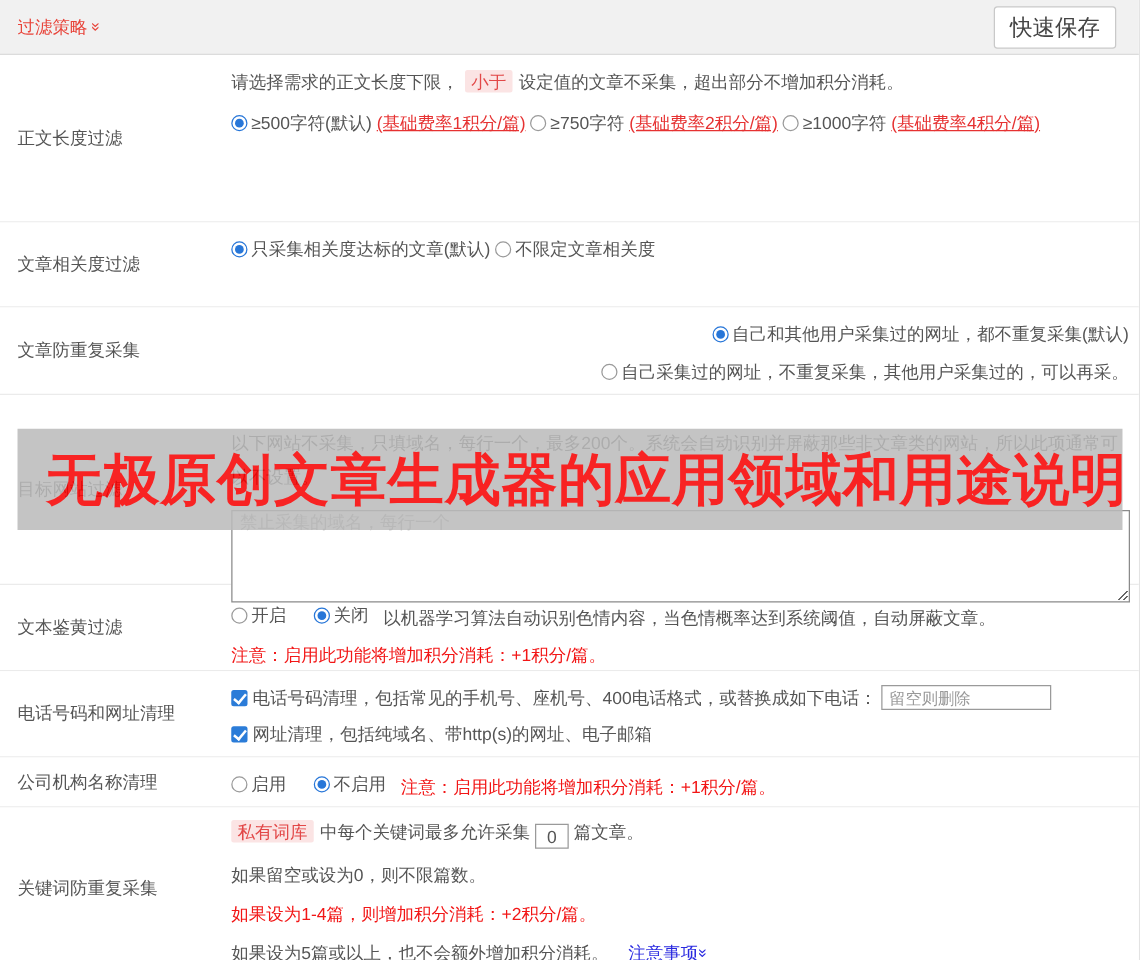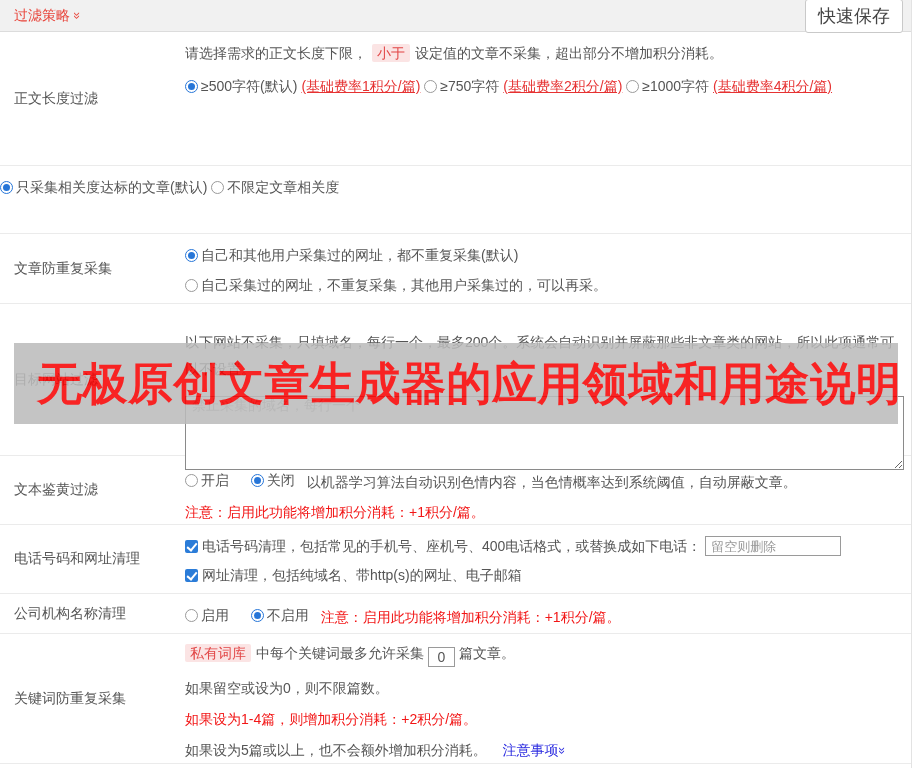--- a/index.html
+++ b/index.html
@@ -5,22 +5,22 @@
   * { box-sizing: border-box; margin: 0; padding: 0; }
   html,body { width: 912px; height: 768px; }
   body {
     font-family: "Liberation Sans", "DejaVu Sans", sans-serif;
     font-size: 14px; color: #555; background: #fff; overflow: hidden;
   }
   .page { position: relative; width: 912px; height: 768px; background: #fff; border-right: 1px solid #e3e3e3; }
 
   
   .topbar {
-    height: 32px; background: #f1f1f1; border-bottom: 1px solid #dcdcdc;
-    display: flex; align-items: center; justify-content: space-between; padding: 0 8px 0 14px;
+    height: 44px; background: #f1f1f1; border-bottom: 1px solid #dcdcdc;
+    display: flex; align-items: center; justify-content: space-between; padding: 0 18px 0 14px;
   }
   .topbar-title { color: #e8443a; font-size: 14px; display: flex; align-items: center; gap: 4px; }
   .chev { display: inline-block; transform: rotate(90deg); font-size: 13px; line-height: 1; }
   .save-btn {
     background: #fff; border: 1px solid #c9c9c9; border-radius: 3px;
     padding: 4px 12px; font-size: 18px; color: #444; cursor: pointer;
     font-family: inherit;
   }
 
   
@@ -29,21 +29,21 @@
     width: 185px; padding-left: 14px; flex: 0 0 185px;
     display: flex; align-items: center; color: #555;
   }
   .row-content { flex: 1; padding-right: 8px; color: #555; }
   .line { line-height: 20px; }
 
   .r1 { height: 134px; } .r1 .row-content { padding-top: 11px; }
   .r1 .line { margin-bottom: 13px; }
   .r2 { height: 68px; } .r2 .row-content { padding-top: 11px; }
   .r2 .line { margin-bottom: 9px; }
-  .r3 { height: 70px; } .r3 .row-content { padding-top: 11px; }
+  .r3 { height: 70px; text-align: right; } .r3 .row-content { padding-top: 11px; }
   .r3 .line { margin-bottom: 10px; }
   .r4 { height: 152px; } .r4 .row-content { padding-top: 9px; }
   .r4 .desc { line-height: 27px; margin-top: 16px; }
   .r5 { height: 69px; } .r5 .row-content { padding-top: 14px; }
   .r5 .line { margin-bottom: 10px; }
   .r6 { height: 69px; } .r6 .row-content { padding-top: 11px; }
   .r6 .line { margin-bottom: 9px; }
   .r7 { height: 40px; } .r7 .row-content { padding-top: 11px; }
   .r8 { height: 130px; } .r8 .row-content { padding-top: 9px; }
   .r8 .line { margin-bottom: 11px; }
@@ -135,20 +135,21 @@
       </div>
       <div class="line opt">
         <span class="radio"></span>
         <span>≥1000字符</span>
         <span class="red-u" style="margin-left:4px">(基础费率4积分/篇)</span>
       </div>
     </div>
   </div>
 
   <div class="row r2">
+    <div class="row-label">文章相关度过滤</div>
     <div class="row-content">
       <div class="line opt">
         <span class="radio on"></span>
         <span>只采集相关度达标的文章(默认)</span>
       </div>
       <div class="line opt">
         <span class="radio"></span>
         <span>不限定文章相关度</span>
       </div>
     </div>

